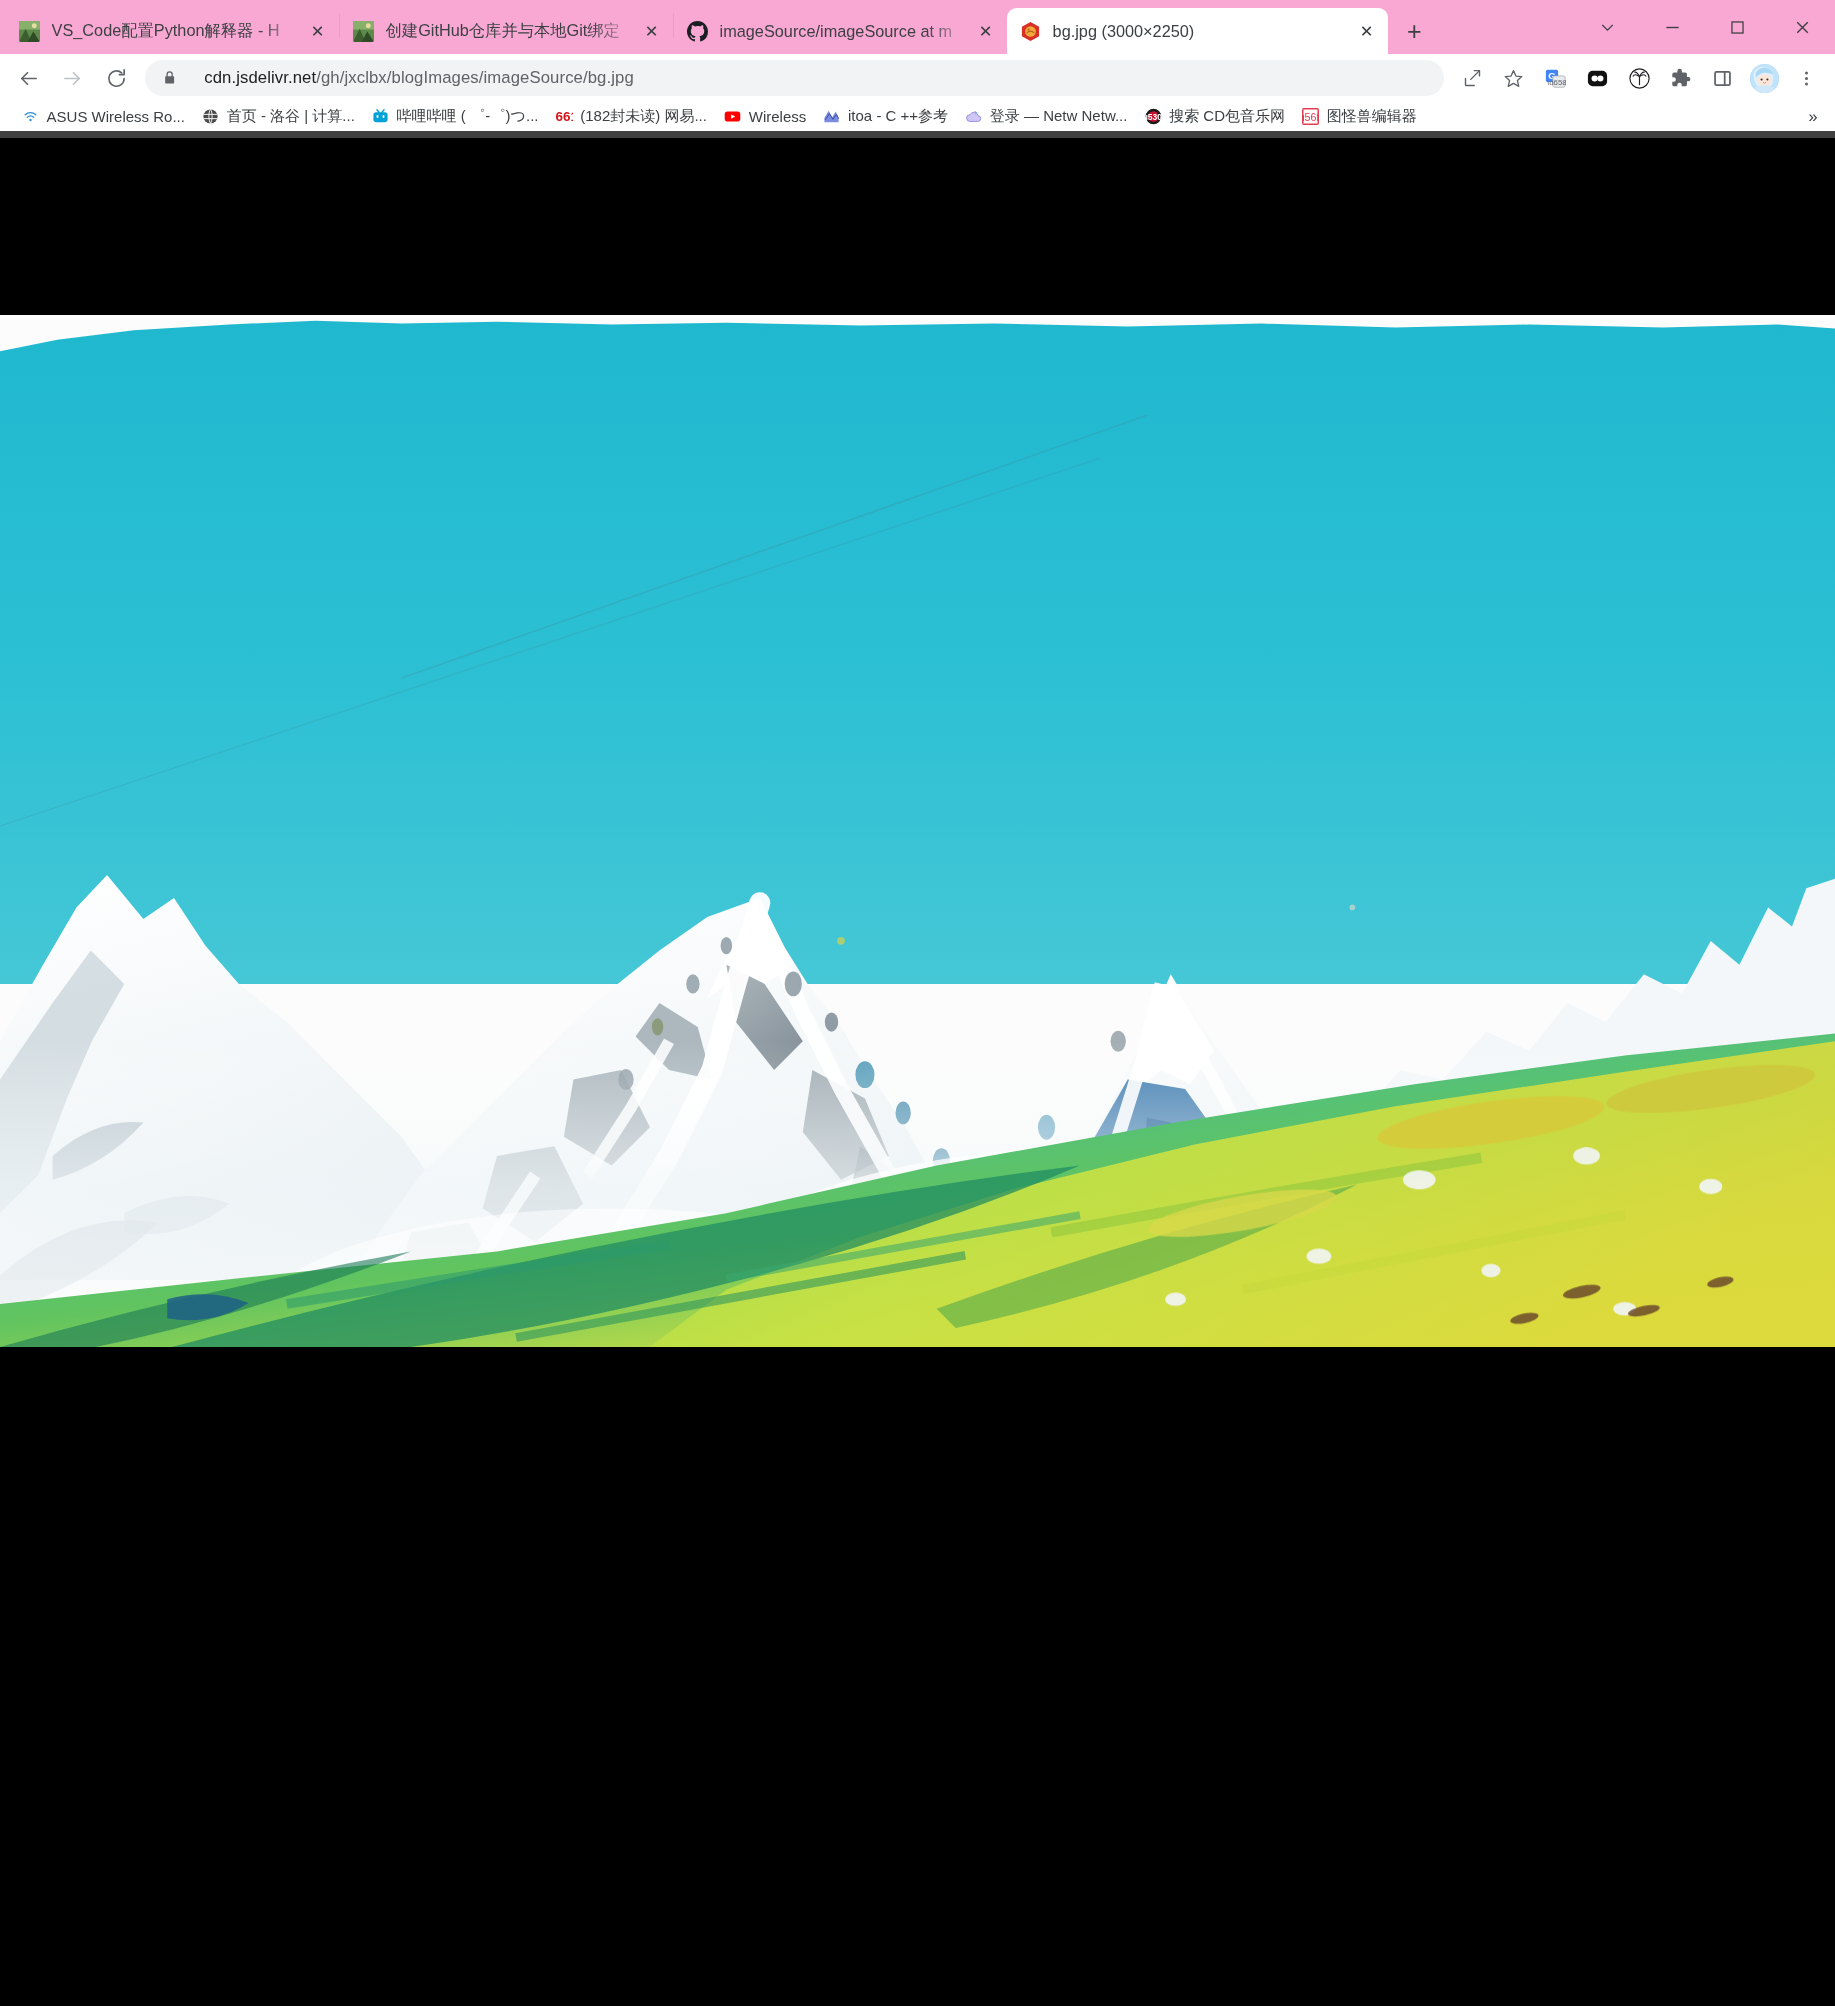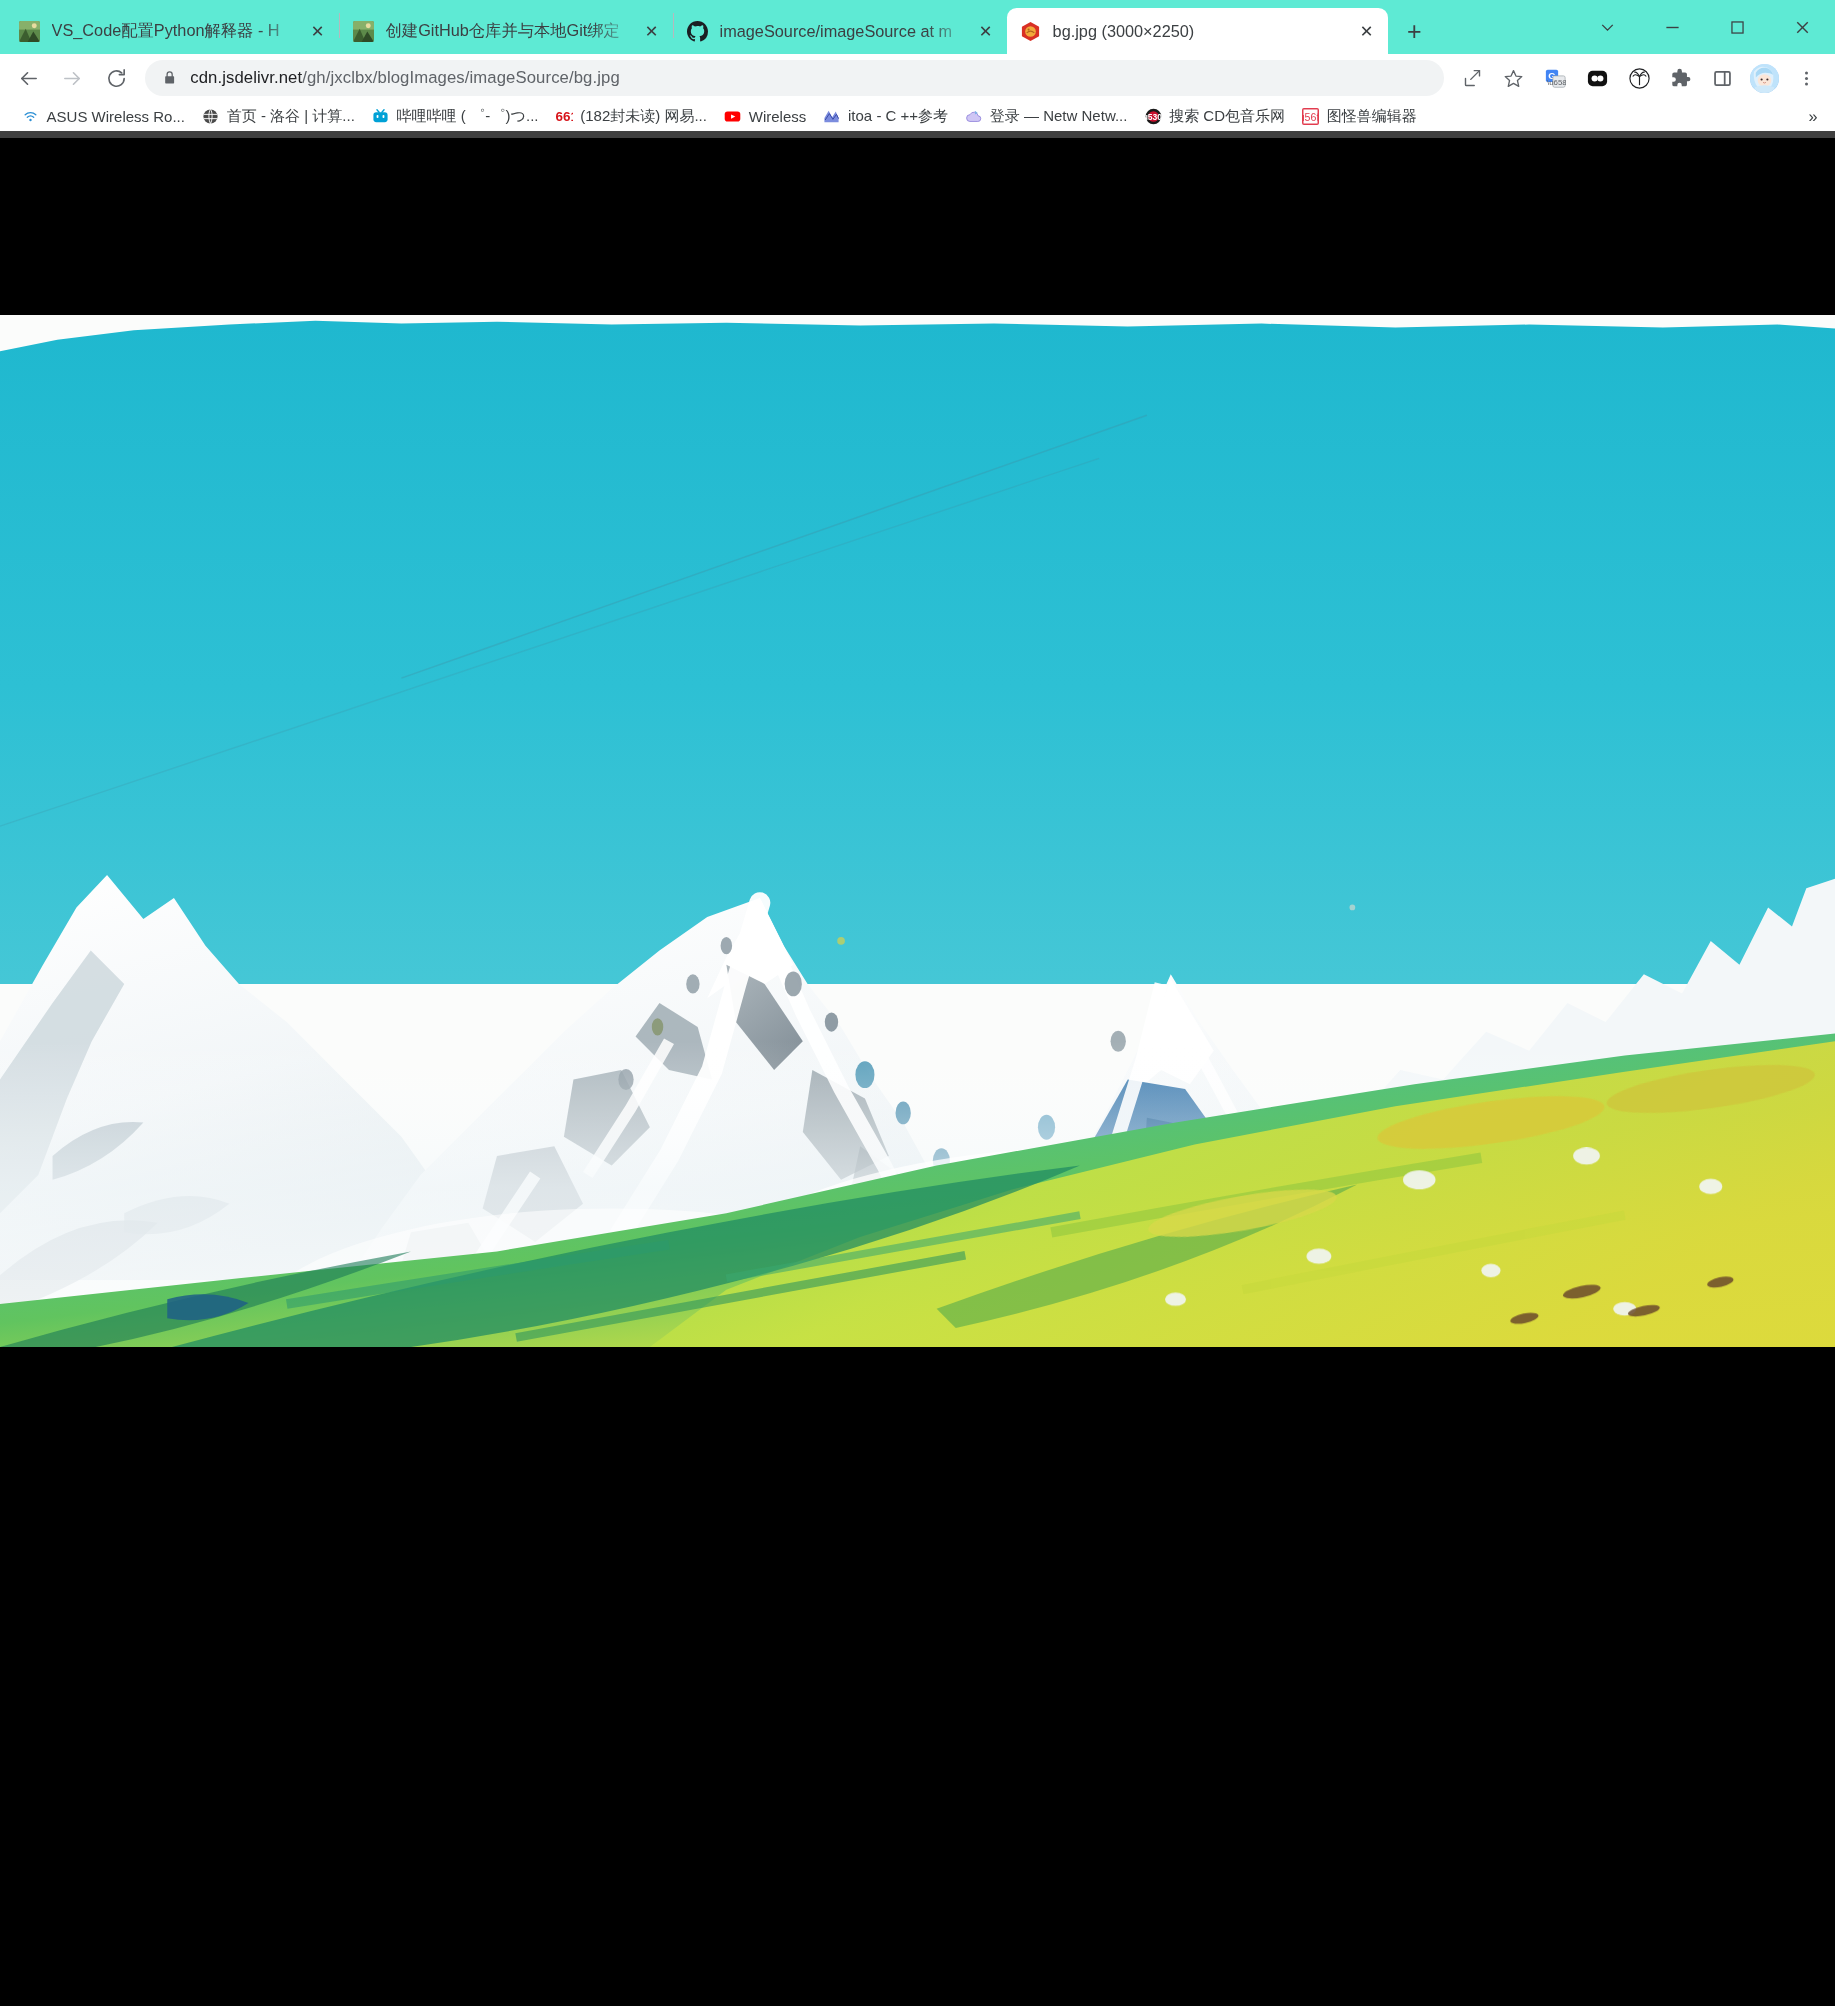--- a/index.html
+++ b/index.html
@@ -13,21 +13,21 @@
   
   .browser {
     width: 1835px; height: 2006px;
     display: flex; flex-direction: column;
     background: #dee1e6;
   }
 
   
   .tabstrip {
     height: 54px;
-    background: #5eead4;
+    background: #f9a8d4;
     display: flex;
     align-items: flex-end;
     position: relative;
     padding-left: 5.7px;
   }
   .tab {
     height: 46px;
     display: flex;
     align-items: center;
     padding: 0 7.6px 0 13.4px;
@@ -109,21 +109,21 @@
   .navbtn.disabled { color: #bdc1c6; }
   .omnibox {
     flex: 1 1 auto;
     height: 36px;
     margin: 0 7.6px 0 5.7px;
     background: #f1f3f4;
     border-radius: 18px;
     display: flex;
     align-items: center;
     padding: 0 13.4px 0 17px;
-    gap: 13px;
+    gap: 27px;
     min-width: 0;
   }
   .omnibox .lock { flex: 0 0 auto; display:flex; align-items:center; }
   .url {
     font-size: 16.7px;
     color: #5f6368;
     white-space: nowrap;
     overflow: hidden;
     letter-spacing: 0.1px;
   }

